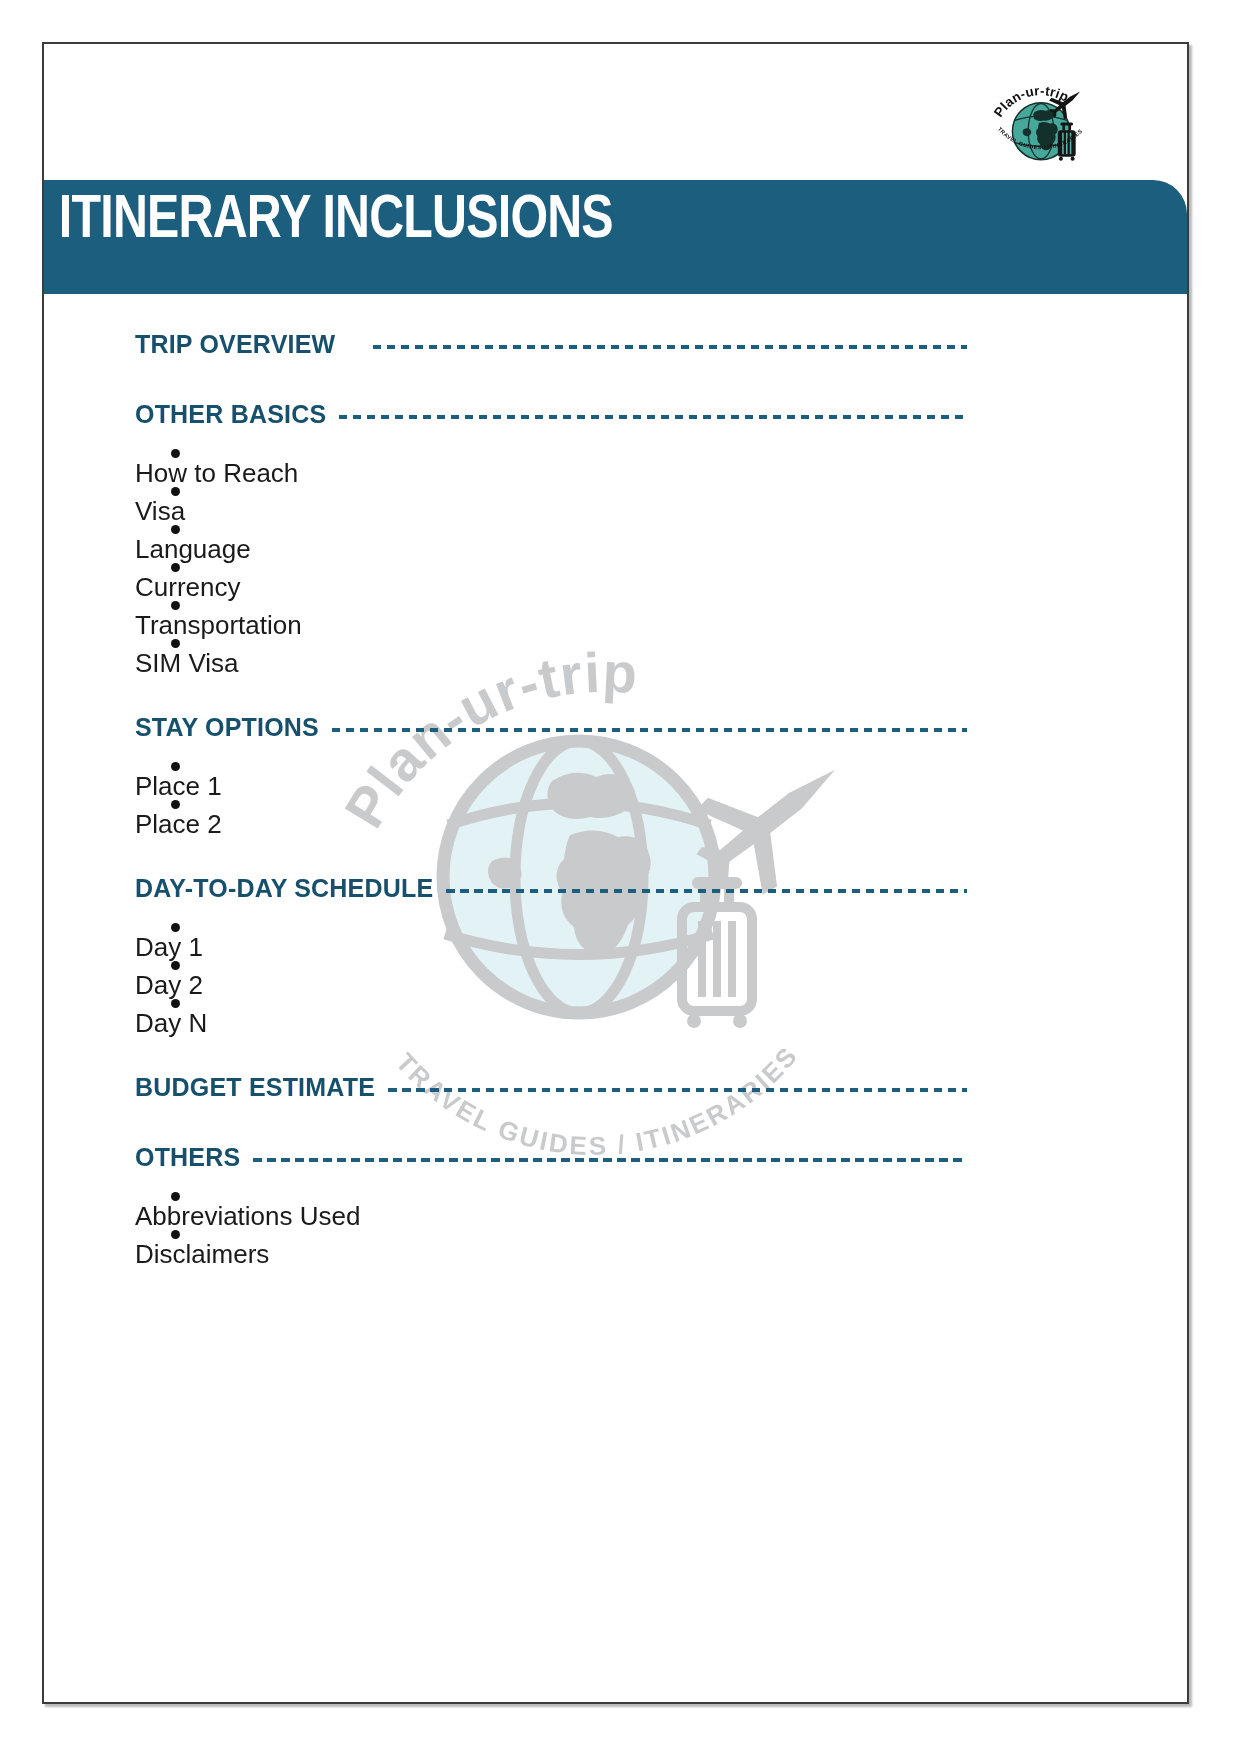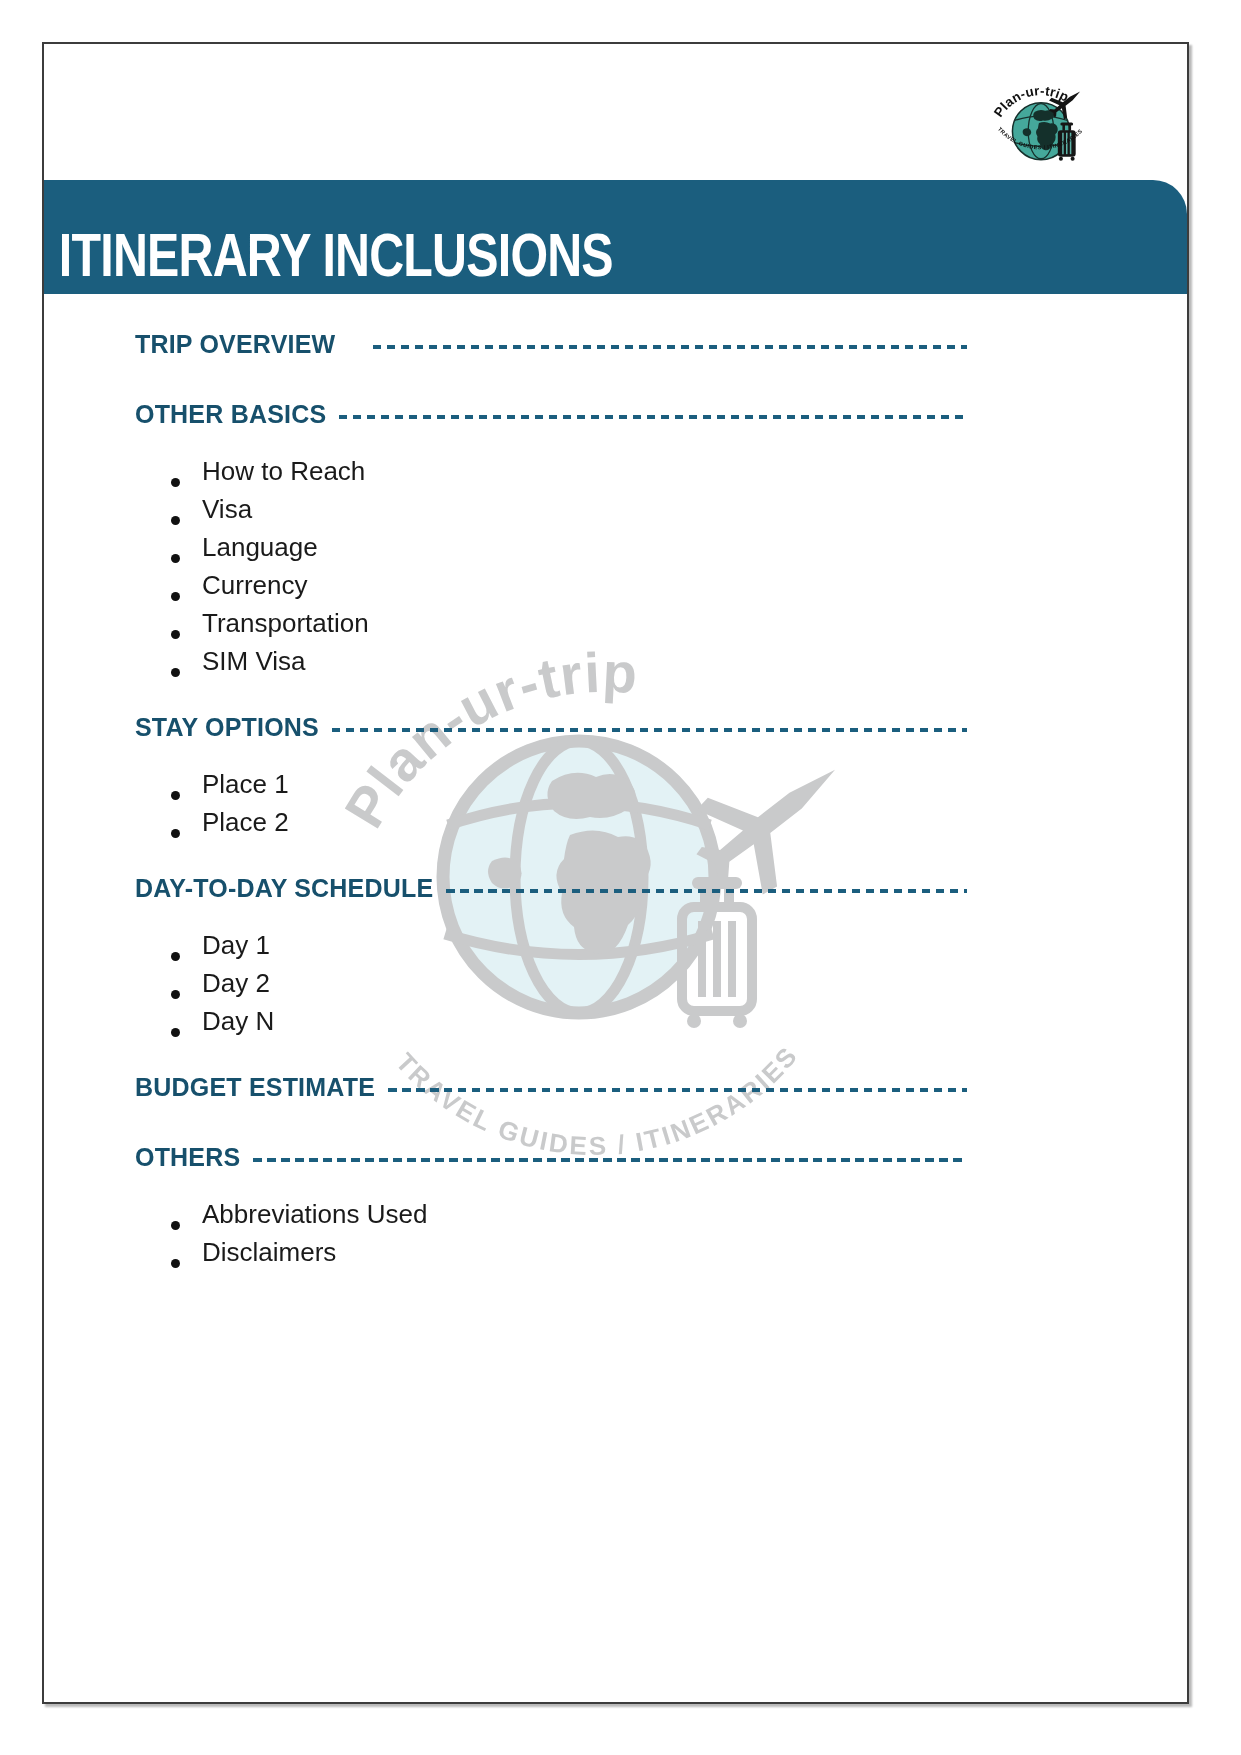--- a/index.html
+++ b/index.html
@@ -23,21 +23,21 @@
 
   
   .logo{position:absolute;left:946px;top:26px;width:102px;height:102px;}
   .logo svg{width:100%;height:100%;}
 
   
   .banner{
     position:absolute;left:0;top:136px;width:100%;height:114px;
     background:var(--teal);
     border-radius:0 34px 0 0;
-    display:flex;align-items:flex-end;
+    display:flex;align-items:flex-start;
   }
   .banner-title{
     color:#ffffff;font-weight:bold;font-size:62px;letter-spacing:-1px;
     transform:scaleX(0.78);transform-origin:left center;
     padding-left:19px;white-space:nowrap;padding-bottom:4px;
   }
 
   
   .watermark{position:absolute;left:300px;top:575px;width:500px;height:540px;z-index:1;pointer-events:none;}
   .watermark svg{width:100%;height:100%;}
@@ -51,21 +51,21 @@
   .toc-heading:first-child{margin-top:26px;gap:38px;}
   .toc-label{
     color:var(--heading);font-weight:bold;font-size:25px;
     letter-spacing:0.2px;white-space:nowrap;
   }
   .leader{
     flex:1;height:4px;margin-top:5px;
     background:repeating-linear-gradient(90deg,var(--teal) 0 8.5px,transparent 8.5px 14px);
   }
   .toc-list{margin:15px 0 0 0;}
-  .toc-item{display:flex;align-items:flex-end;height:38px;}
+  .toc-item{display:flex;align-items:flex-start;height:38px;flex-direction:column;}
   .dot{
     width:9px;height:9px;border-radius:50%;background:#111111;
     margin-left:36px;margin-right:22px;flex:0 0 auto;
   }
   .item-text{color:var(--ink);font-size:26px;}
 </style>
 </head>
 <body>
 
 <div class="canvas">

